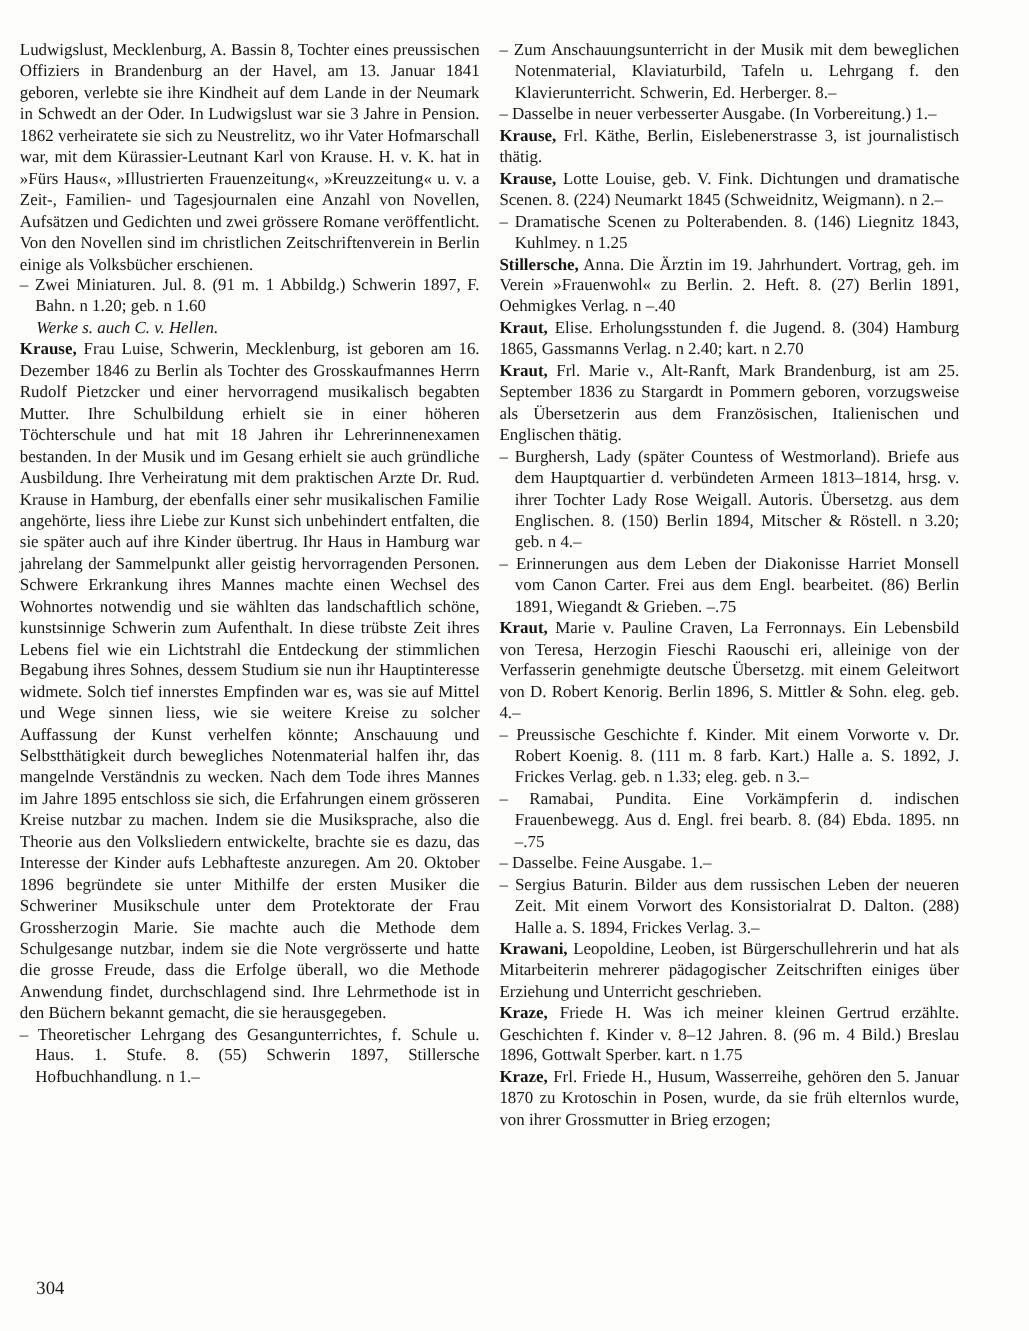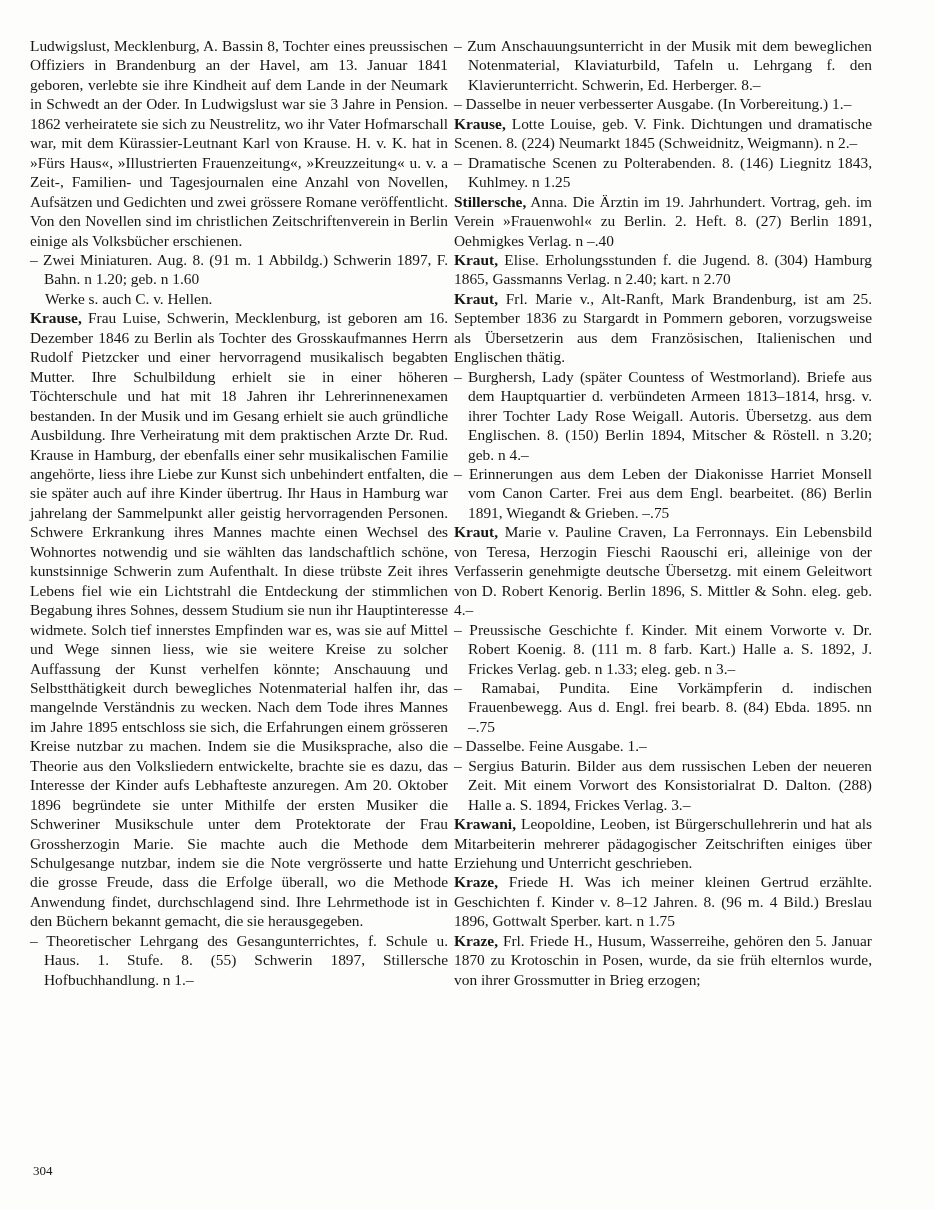--- a/index.html
+++ b/index.html
@@ -9,54 +9,55 @@
     overflow:hidden;
   }
   .page {
     position:relative;
     width:935px; height:1210px;
     font-family:"Liberation Serif", "DejaVu Serif", serif;
     color:#161616;
     -webkit-font-smoothing:antialiased;
   }
   .columns {
-    position:absolute; top:36px; left:30px;
-    display:flex; gap:6px;
+    position:absolute; top:36px; left:18px;
+    display:flex; gap:18px;
   }
   .col {
     width:418px;
     font-size:15.4px;
     line-height:19.45px;
     text-align:justify;
     hyphens:manual;
   }
   .block { margin:0; }
   .item  { padding-left:14px; text-indent:-14px; }
-  .note  { padding-left:15px; }
+  .note  { font-style:italic; padding-left:15px; }
   .entry b.lead { font-weight:bold; }
   .page-number {
     position:absolute; left:33px; top:1163px;
-    font-size:13px; line-height:16px;
+    font-size:17px; line-height:16px;
   }
 </style>
 </head>
 <body>
 
 <div class="page">
   <div class="columns">
     <div class="col">
         <p class="block paragraph">Ludwigslust, Mecklenburg, A. Bassin 8, Tochter eines preussischen Offiziers in Brandenburg an der Havel, am 13. Januar 1841 geboren, verlebte sie ihre Kindheit auf dem Lande in der Neumark in Schwedt an der Oder. In Ludwigslust war sie 3 Jahre in Pension. 1862 verheiratete sie sich zu Neustrelitz, wo ihr Vater Hofmarschall war, mit dem Kürassier-Leutnant Karl von Krause. H. v. K. hat in »Fürs Haus«, »Illustrierten Frauenzeitung«, »Kreuzzeitung« u. v. a Zeit-, Familien- und Tagesjournalen eine Anzahl von Novellen, Aufsätzen und Gedichten und zwei grössere Romane veröffentlicht. Von den Novellen sind im christlichen Zeitschriftenverein in Berlin einige als Volksbücher erschienen.</p>
-        <p class="block item">– Zwei Miniaturen. Aug. 8. (91 m. 1 Abbildg.) Schwerin 1897, F. Bahn. n 1.20; geb. n 1.60</p>
+        <p class="block item">– Zwei Miniaturen. Jul. 8. (91 m. 1 Abbildg.) Schwerin 1897, F. Bahn. n 1.20; geb. n 1.60</p>
         <p class="block note">Werke s. auch C. v. Hellen.</p>
         <p class="block entry"><b class="lead">Krause,</b> Frau Luise, Schwerin, Mecklenburg, ist geboren am 16. Dezember 1846 zu Berlin als Tochter des Grosskaufmannes Herrn Rudolf Pietzcker und einer hervorragend musikalisch begabten Mutter. Ihre Schulbildung erhielt sie in einer höheren Töchterschule und hat mit 18 Jahren ihr Lehrerinnenexamen bestanden. In der Musik und im Gesang erhielt sie auch gründliche Ausbildung. Ihre Verheiratung mit dem praktischen Arzte Dr. Rud. Krause in Hamburg, der ebenfalls einer sehr musikalischen Familie angehörte, liess ihre Liebe zur Kunst sich unbehindert entfalten, die sie später auch auf ihre Kinder übertrug. Ihr Haus in Hamburg war jahrelang der Sammelpunkt aller geistig hervorragenden Personen. Schwere Erkrankung ihres Mannes machte einen Wechsel des Wohnortes notwendig und sie wählten das landschaftlich schöne, kunstsinnige Schwerin zum Aufenthalt. In diese trübste Zeit ihres Lebens fiel wie ein Lichtstrahl die Entdeckung der stimmlichen Begabung ihres Sohnes, dessem Studium sie nun ihr Hauptinteresse widmete. Solch tief innerstes Empfinden war es, was sie auf Mittel und Wege sinnen liess, wie sie weitere Kreise zu solcher Auffassung der Kunst verhelfen könnte; Anschauung und Selbstthätigkeit durch bewegliches Notenmaterial halfen ihr, das mangelnde Verständnis zu wecken. Nach dem Tode ihres Mannes im Jahre 1895 entschloss sie sich, die Erfahrungen einem grösseren Kreise nutzbar zu machen. Indem sie die Musiksprache, also die Theorie aus den Volksliedern entwickelte, brachte sie es dazu, das Interesse der Kinder aufs Lebhafteste anzuregen. Am 20. Oktober 1896 begründete sie unter Mithilfe der ersten Musiker die Schweriner Musikschule unter dem Protektorate der Frau Grossherzogin Marie. Sie machte auch die Methode dem Schulgesange nutzbar, indem sie die Note vergrösserte und hatte die grosse Freude, dass die Erfolge überall, wo die Methode Anwendung findet, durchschlagend sind. Ihre Lehrmethode ist in den Büchern bekannt gemacht, die sie herausgegeben.</p>
         <p class="block item">– Theoretischer Lehrgang des Gesangunterrichtes, f. Schule u. Haus. 1. Stufe. 8. (55) Schwerin 1897, Stillersche Hofbuchhandlung. n 1.–</p>
       </div>
     <div class="col">
         <p class="block item">– Zum Anschauungsunterricht in der Musik mit dem beweglichen Notenmaterial, Klaviaturbild, Tafeln u. Lehrgang f. den Klavierunterricht. Schwerin, Ed. Herberger. 8.–</p>
         <p class="block item">– Dasselbe in neuer verbesserter Ausgabe. (In Vorbereitung.) 1.–</p>
+        <p class="block entry"><b class="lead">Krause,</b> Frl. Käthe, Berlin, Eislebenerstrasse 3, ist journalistisch thätig.</p>
         <p class="block entry"><b class="lead">Krause,</b> Lotte Louise, geb. V. Fink. Dichtungen und dramatische Scenen. 8. (224) Neumarkt 1845 (Schweidnitz, Weigmann). n 2.–</p>
         <p class="block item">– Dramatische Scenen zu Polterabenden. 8. (146) Liegnitz 1843, Kuhlmey. n 1.25</p>
         <p class="block entry"><b class="lead">Stillersche,</b> Anna. Die Ärztin im 19. Jahrhundert. Vortrag, geh. im Verein »Frauenwohl« zu Berlin. 2. Heft. 8. (27) Berlin 1891, Oehmigkes Verlag. n –.40</p>
         <p class="block entry"><b class="lead">Kraut,</b> Elise. Erholungsstunden f. die Jugend. 8. (304) Hamburg 1865, Gassmanns Verlag. n 2.40; kart. n 2.70</p>
         <p class="block entry"><b class="lead">Kraut,</b> Frl. Marie v., Alt-Ranft, Mark Brandenburg, ist am 25. September 1836 zu Stargardt in Pommern geboren, vorzugsweise als Übersetzerin aus dem Französischen, Italienischen und Englischen thätig.</p>
         <p class="block item">– Burghersh, Lady (später Countess of Westmorland). Briefe aus dem Hauptquartier d. verbündeten Armeen 1813–1814, hrsg. v. ihrer Tochter Lady Rose Weigall. Autoris. Übersetzg. aus dem Englischen. 8. (150) Berlin 1894, Mitscher &amp; Röstell. n 3.20; geb. n 4.–</p>
         <p class="block item">– Erinnerungen aus dem Leben der Diakonisse Harriet Monsell vom Canon Carter. Frei aus dem Engl. bearbeitet. (86) Berlin 1891, Wiegandt &amp; Grieben. –.75</p>
         <p class="block entry"><b class="lead">Kraut,</b> Marie v. Pauline Craven, La Ferronnays. Ein Lebensbild von Teresa, Herzogin Fieschi Raouschi eri, alleinige von der Verfasserin genehmigte deutsche Übersetzg. mit einem Geleitwort von D. Robert Kenorig. Berlin 1896, S. Mittler &amp; Sohn. eleg. geb. 4.–</p>
         <p class="block item">– Preussische Geschichte f. Kinder. Mit einem Vorworte v. Dr. Robert Koenig. 8. (111 m. 8 farb. Kart.) Halle a. S. 1892, J. Frickes Verlag. geb. n 1.33; eleg. geb. n 3.–</p>
         <p class="block item">– Ramabai, Pundita. Eine Vorkämpferin d. indischen Frauenbewegg. Aus d. Engl. frei bearb. 8. (84) Ebda. 1895. nn –.75</p>

